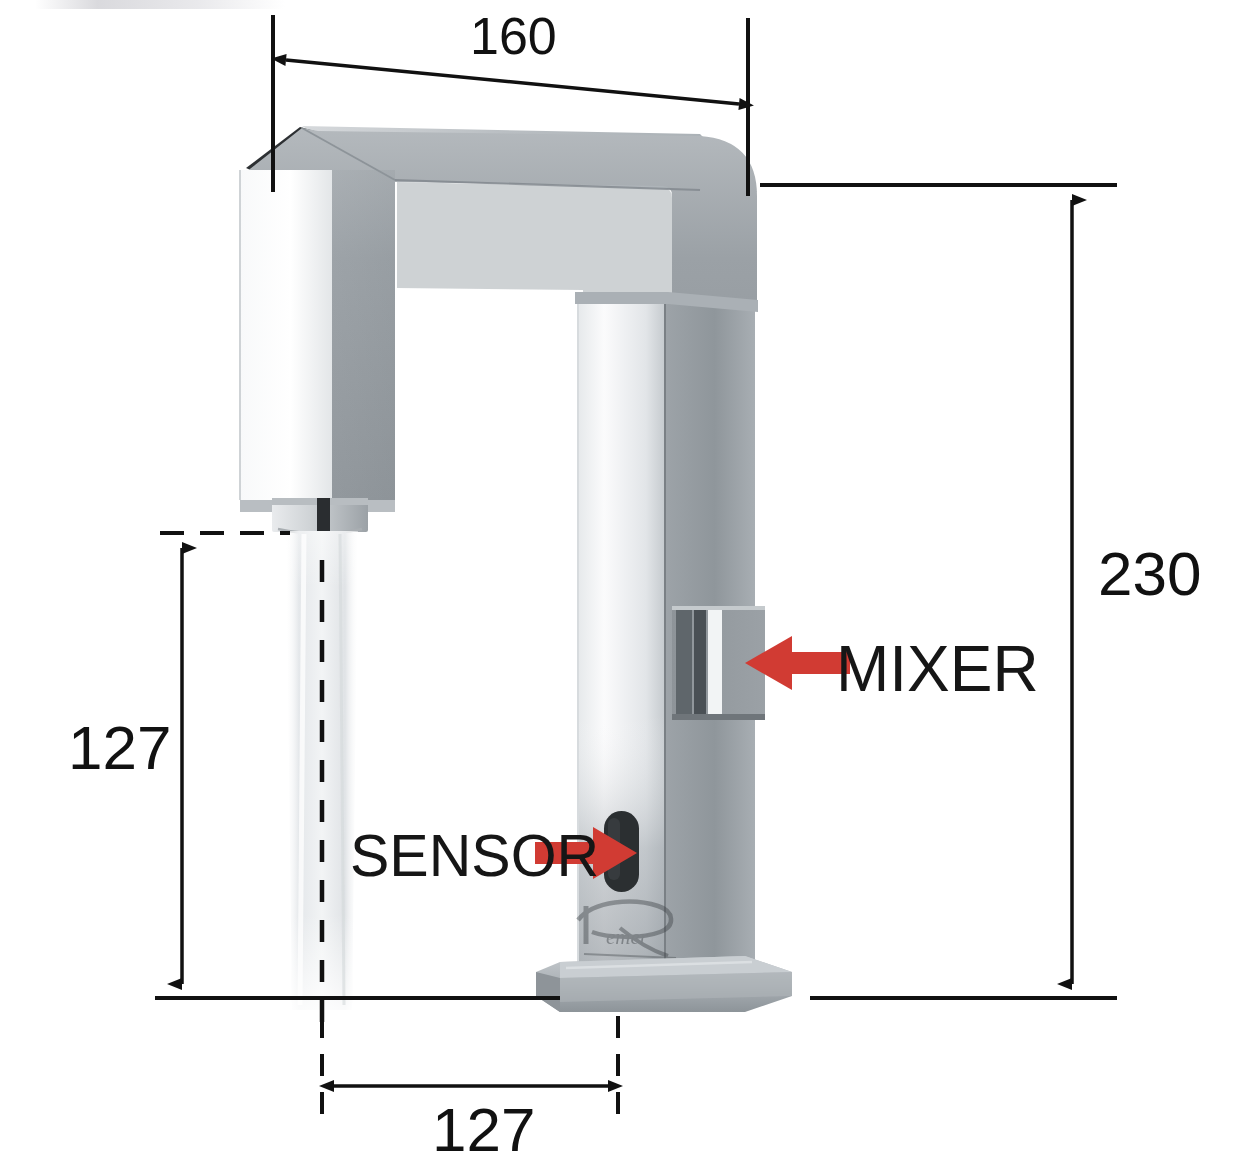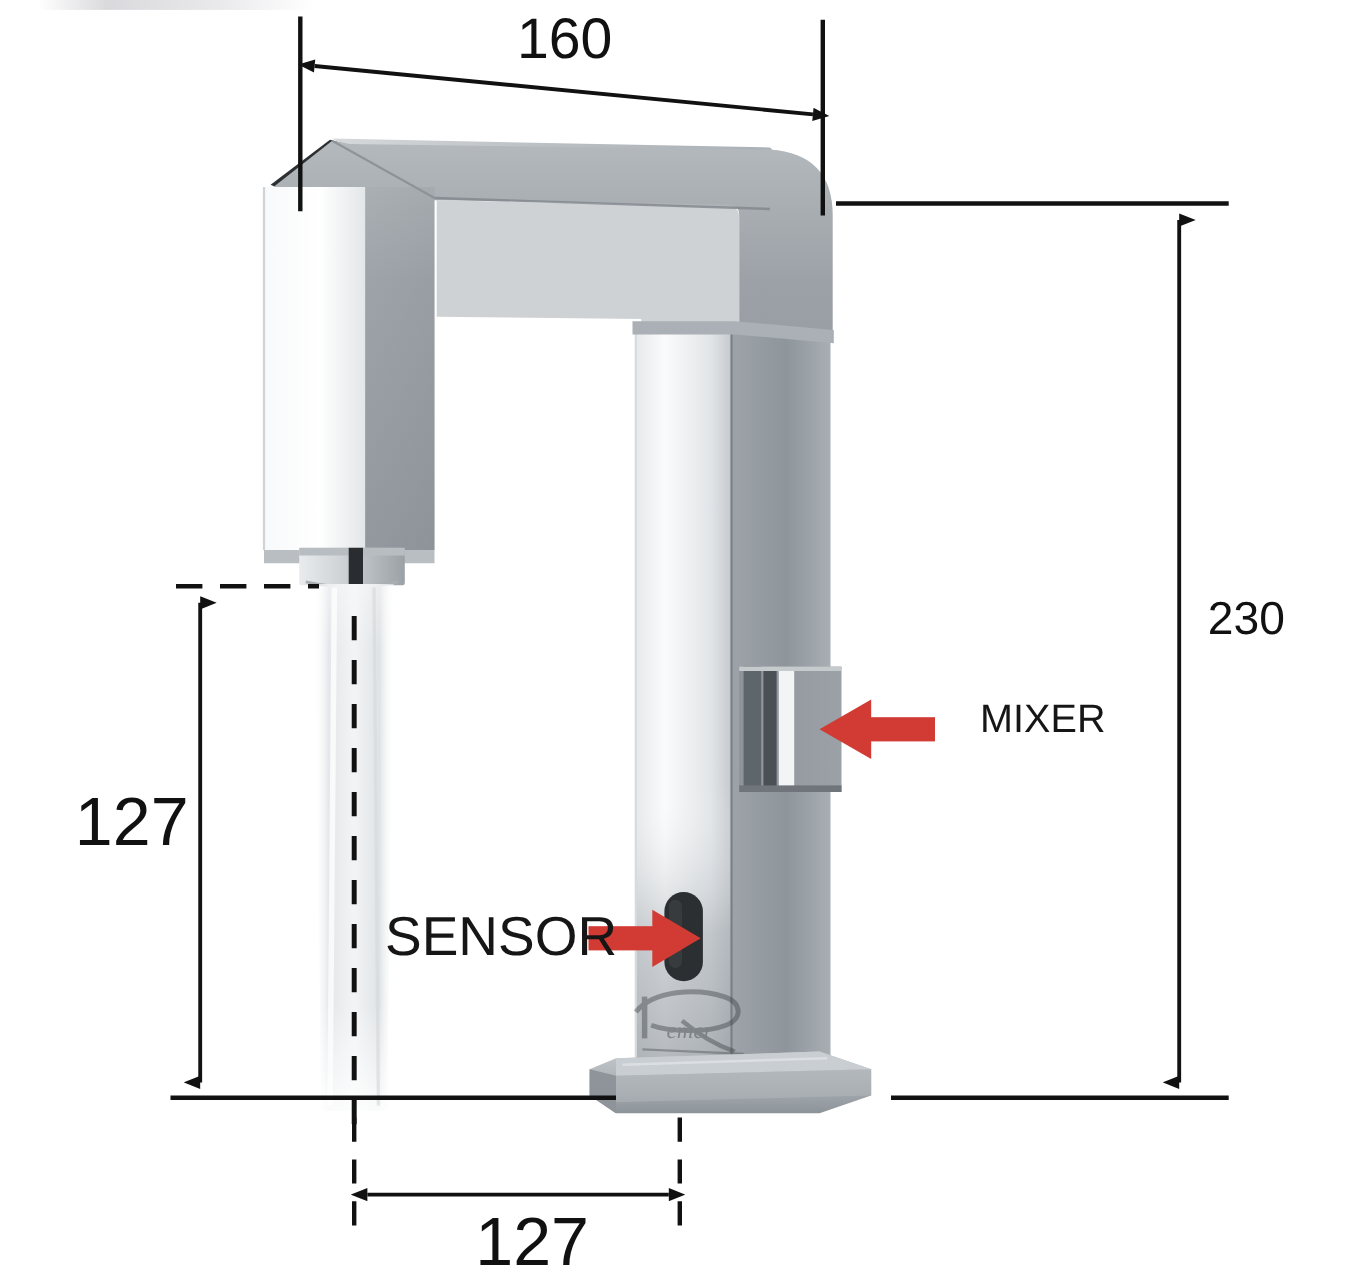--- a/index.html
+++ b/index.html
@@ -33,25 +33,25 @@
     letter-spacing: 0px;
   }
   .callout-label {
     position: absolute;
     font-family: "Liberation Sans", sans-serif;
     font-weight: 400;
     color: #161616;
     white-space: nowrap;
   }
   #lbl-160 { left: 470px; top: 6px;  font-size: 52px; }
-  #lbl-230 { left: 1098px; top: 538px; font-size: 42px; }
+  #lbl-230 { left: 1098px; top: 538px; font-size: 62px; }
   #lbl-127v { left: 68px;  top: 712px; font-size: 62px; }
   #lbl-127h { left: 432px; top: 1094px; font-size: 62px; }
-  #lbl-mixer  { left: 891px; top: 632px; font-size: 36px; }
-  #lbl-sensor { left: 350px; top: 822px; font-size: 50px; }
+  #lbl-mixer  { left: 836px; top: 632px; font-size: 64px; }
+  #lbl-sensor { left: 350px; top: 822px; font-size: 59px; }
   .top-smudge {
     position: absolute;
     left: 35px; top: 0px;
     width: 250px; height: 9px;
     background: linear-gradient(90deg, rgba(225,225,228,0.0) 0%, rgba(205,205,210,0.75) 25%, rgba(215,215,220,0.55) 65%, rgba(235,235,238,0.0) 100%);
   }
 </style>
 </head>
 <body>
 

